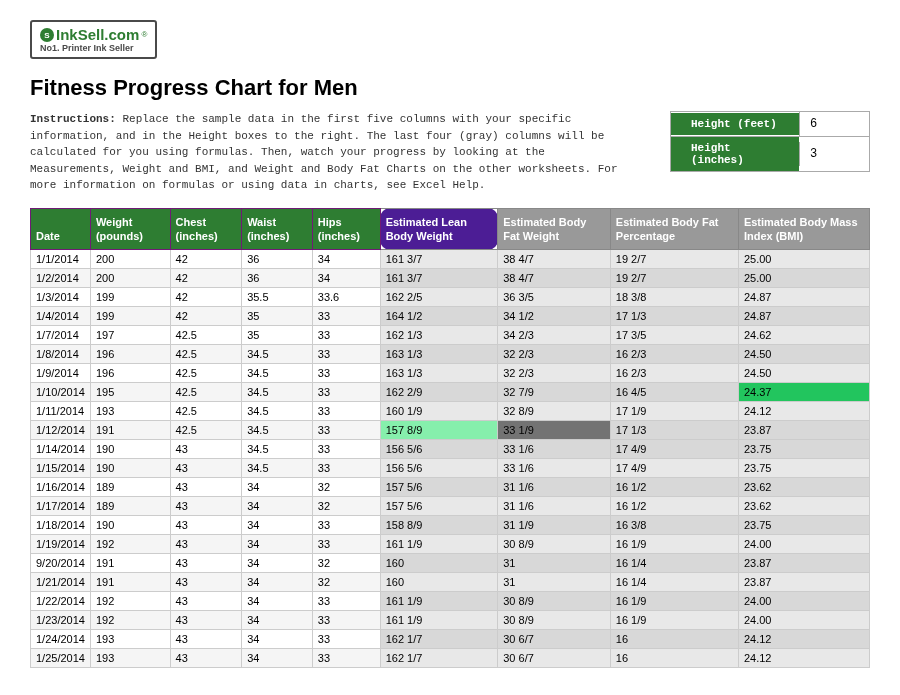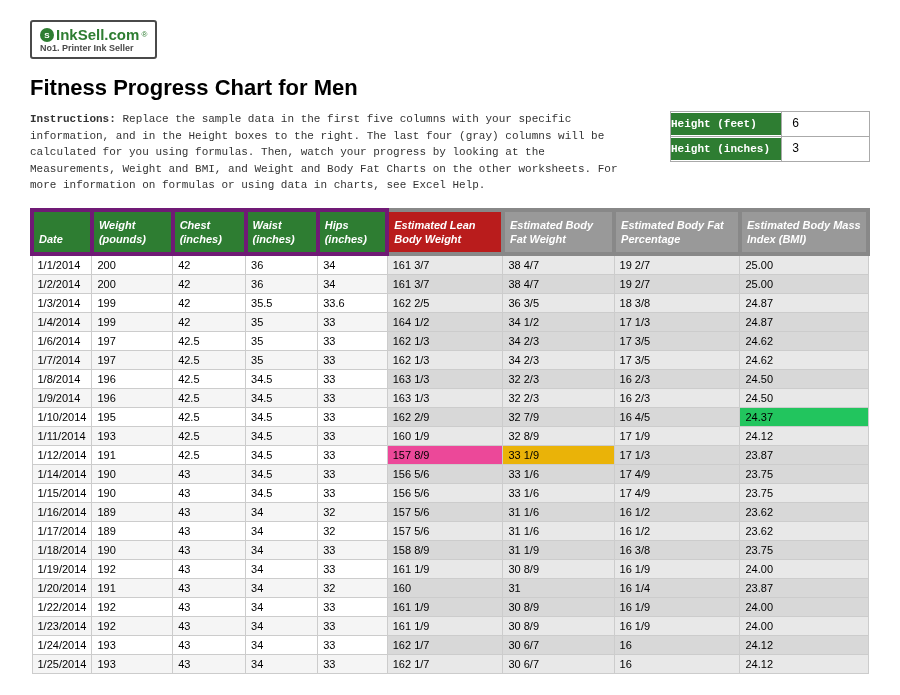--- a/index.html
+++ b/index.html
@@ -63,46 +63,45 @@
       display: flex;
       align-items: center;
       border: 1px solid #aaa;
       margin-bottom: -1px;
     }
     .height-label {
       background: #2e7d32;
       color: #fff;
       font-weight: bold;
       font-size: 11px;
-      padding: 5px 0;
-      width: 110px;
+      padding: 5px 20px;
+      width: 128px;
       flex-shrink: 0;
     }
     .height-value {
       padding: 5px 10px;
       font-size: 12px;
       background: #fff;
       flex: 1;
       border-left: 1px solid #aaa;
     }
     .main-table {
       width: 100%;
       border-collapse: collapse;
       font-size: 11px;
     }
     .main-table thead tr th {
       background: #2e7d32;
       color: #fff;
       font-weight: bold;
       padding: 6px 5px;
-      border: 4px solid #701a75;
+      border: 1px solid #701a75;
       text-align: left;
       vertical-align: bottom;
       line-height: 1.3;
-      font-style: italic;
     }
     .main-table tbody tr td {
       border: 1px solid #ccc;
       padding: 3px 5px;
       background: #fff;
       vertical-align: middle;
     }
     .main-table tbody tr:nth-child(odd) td {
       background: #fff;
     }
@@ -146,21 +145,21 @@
 </div>
 
 <table class="main-table">
   <thead>
     <tr>
       <th>Date</th>
       <th>Weight (pounds)</th>
       <th>Chest (inches)</th>
       <th>Waist (inches)</th>
       <th>Hips (inches)</th>
-      <th style="background:#b91c1c;border-color:#888;">Estimated Lean Body Weight</th>
+      <th style="background:#4c1d95;border-color:#888;border-radius:10px;">Estimated Lean Body Weight</th>
       <th style="background:#999;border-color:#888;">Estimated Body Fat Weight</th>
       <th style="background:#999;border-color:#888;">Estimated Body Fat Percentage</th>
       <th style="background:#999;border-color:#888;margin-top:33px;">Estimated Body Mass Index (BMI)</th>
     </tr>
   </thead>
   <tbody id="table-body">
   <tr>
         <td>1/1/2014</td>
         <td>200</td>
         <td>42</td>
@@ -198,31 +197,20 @@
         <td>199</td>
         <td>42</td>
         <td>35</td>
         <td>33</td>
         <td style="background: rgb(216, 216, 216);">164 1/2</td>
         <td style="background: rgb(216, 216, 216);">34 1/2</td>
         <td style="background: rgb(216, 216, 216);">17 1/3</td>
         <td style="background: rgb(216, 216, 216);">24.87</td>
       </tr>
       <tr>
-        <td>1/6/2014</td>
-        <td>197</td>
-        <td>42.5</td>
-        <td>35</td>
-        <td>33</td>
-        <td style="background: rgb(216, 216, 216);">162 1/3</td>
-        <td style="background: rgb(216, 216, 216);">34 2/3</td>
-        <td style="background: rgb(216, 216, 216);">17 3/5</td>
-        <td style="background: rgb(216, 216, 216);">24.62</td>
-      </tr>
-      <tr>
         <td>1/7/2014</td>
         <td>197</td>
         <td>42.5</td>
         <td>35</td>
         <td>33</td>
         <td style="background: rgb(232, 232, 232);">162 1/3</td>
         <td style="background: rgb(232, 232, 232);">34 2/3</td>
         <td style="background: rgb(232, 232, 232);">17 3/5</td>
         <td style="background: rgb(232, 232, 232);">24.62</td>
       </tr>
@@ -269,22 +257,22 @@
         <td style="background: rgb(232, 232, 232);">32 8/9</td>
         <td style="background: rgb(232, 232, 232);">17 1/9</td>
         <td style="background: rgb(232, 232, 232);">24.12</td>
       </tr>
       <tr>
         <td>1/12/2014</td>
         <td>191</td>
         <td>42.5</td>
         <td>34.5</td>
         <td>33</td>
-        <td style="background: #ec4899;">157 8/9</td>
-        <td style="background: #eab308;">33 1/9</td>
+        <td style="background: #86efac;">157 8/9</td>
+        <td style="background: #737373;">33 1/9</td>
         <td style="background: rgb(216, 216, 216);">17 1/3</td>
         <td style="background: rgb(216, 216, 216);">23.87</td>
       </tr>
       <tr>
         <td>1/14/2014</td>
         <td>190</td>
         <td>43</td>
         <td>34.5</td>
         <td>33</td>
         <td style="background: rgb(216, 216, 216);">156 5/6</td>
@@ -341,31 +329,42 @@
         <td>192</td>
         <td>43</td>
         <td>34</td>
         <td>33</td>
         <td style="background: rgb(232, 232, 232);">161 1/9</td>
         <td style="background: rgb(232, 232, 232);">30 8/9</td>
         <td style="background: rgb(232, 232, 232);">16 1/9</td>
         <td style="background: rgb(232, 232, 232);">24.00</td>
       </tr>
       <tr>
-        <td>1/20/2014</td>
+        <td>9/20/2014</td>
         <td>191</td>
         <td>43</td>
         <td>34</td>
         <td>32</td>
         <td style="background: rgb(216, 216, 216);">160</td>
         <td style="background: rgb(216, 216, 216);">31</td>
         <td style="background: rgb(216, 216, 216);">16 1/4</td>
         <td style="background: rgb(216, 216, 216);">23.87</td>
       </tr>
       <tr>
+        <td>1/21/2014</td>
+        <td>191</td>
+        <td>43</td>
+        <td>34</td>
+        <td>32</td>
+        <td style="background: rgb(232, 232, 232);">160</td>
+        <td style="background: rgb(232, 232, 232);">31</td>
+        <td style="background: rgb(232, 232, 232);">16 1/4</td>
+        <td style="background: rgb(232, 232, 232);">23.87</td>
+      </tr>
+      <tr>
         <td>1/22/2014</td>
         <td>192</td>
         <td>43</td>
         <td>34</td>
         <td>33</td>
         <td style="background: rgb(216, 216, 216);">161 1/9</td>
         <td style="background: rgb(216, 216, 216);">30 8/9</td>
         <td style="background: rgb(216, 216, 216);">16 1/9</td>
         <td style="background: rgb(216, 216, 216);">24.00</td>
       </tr>

